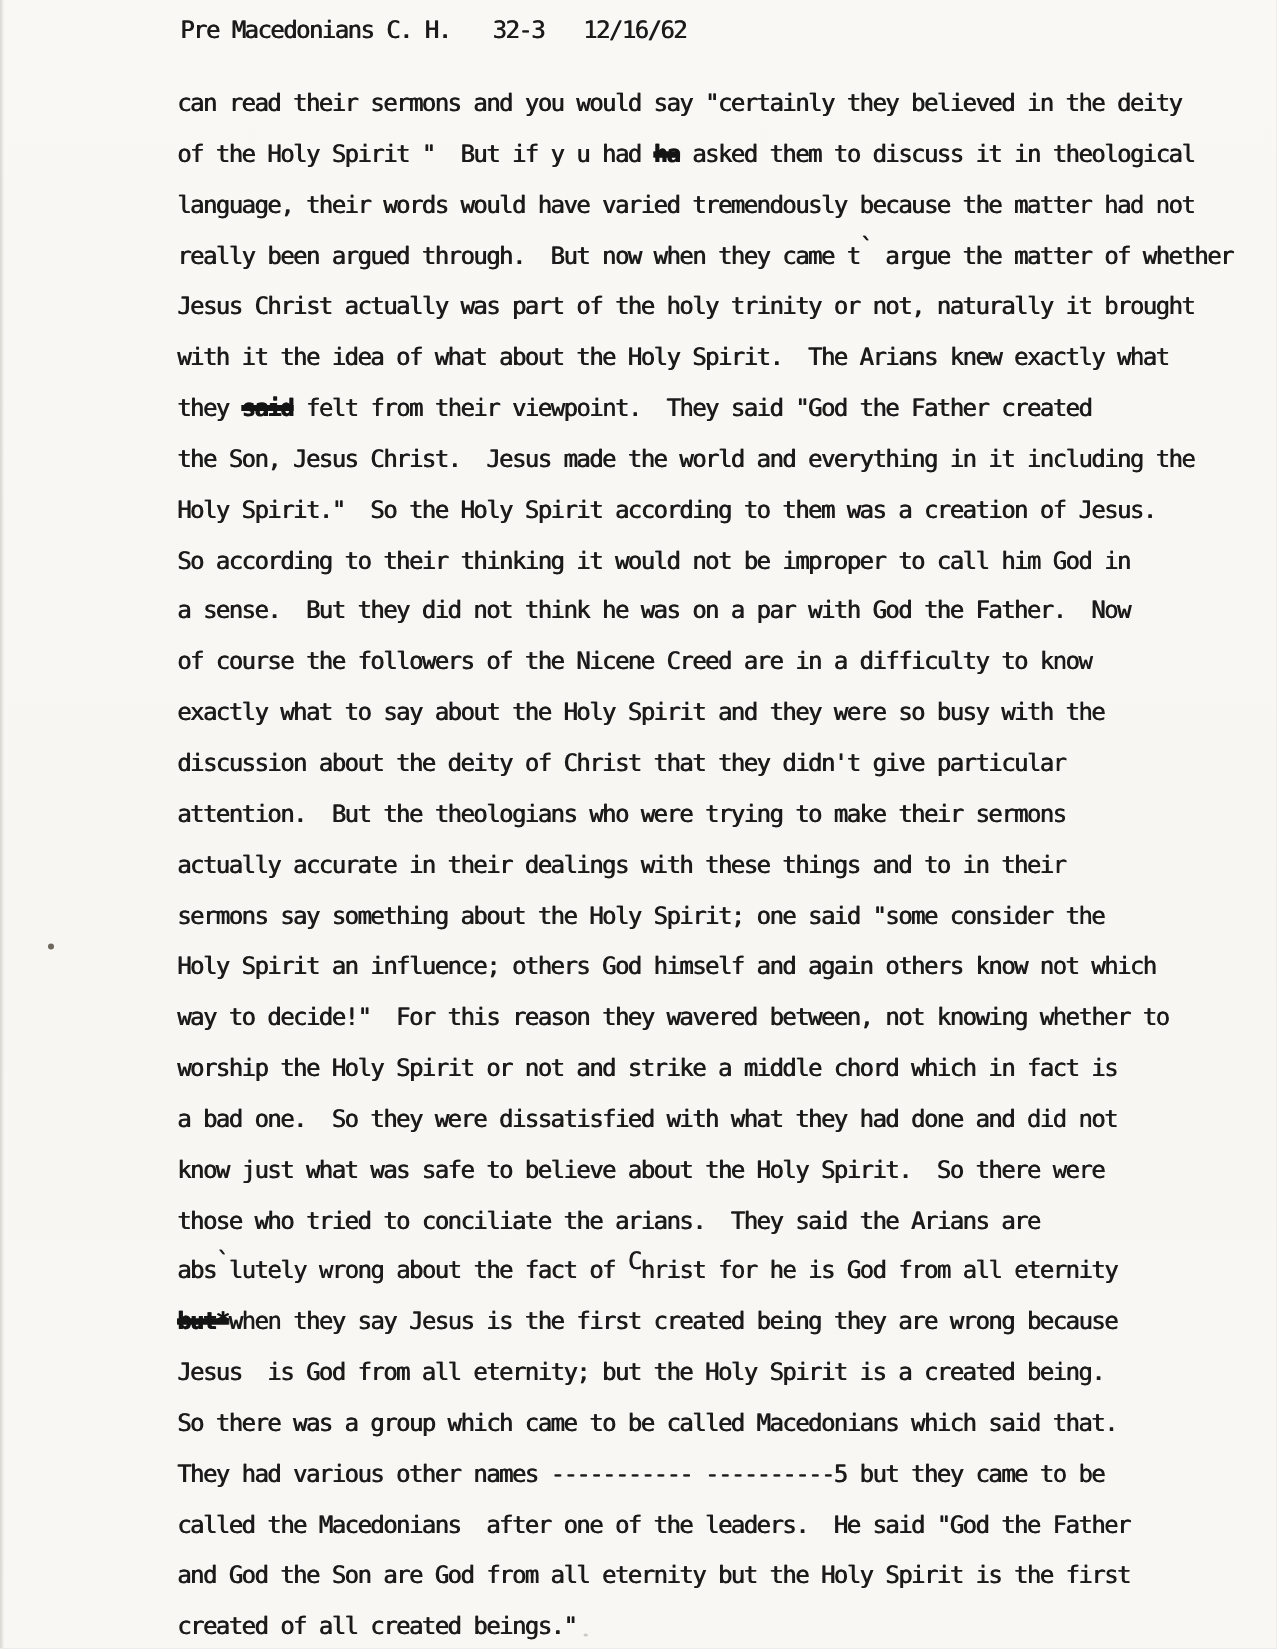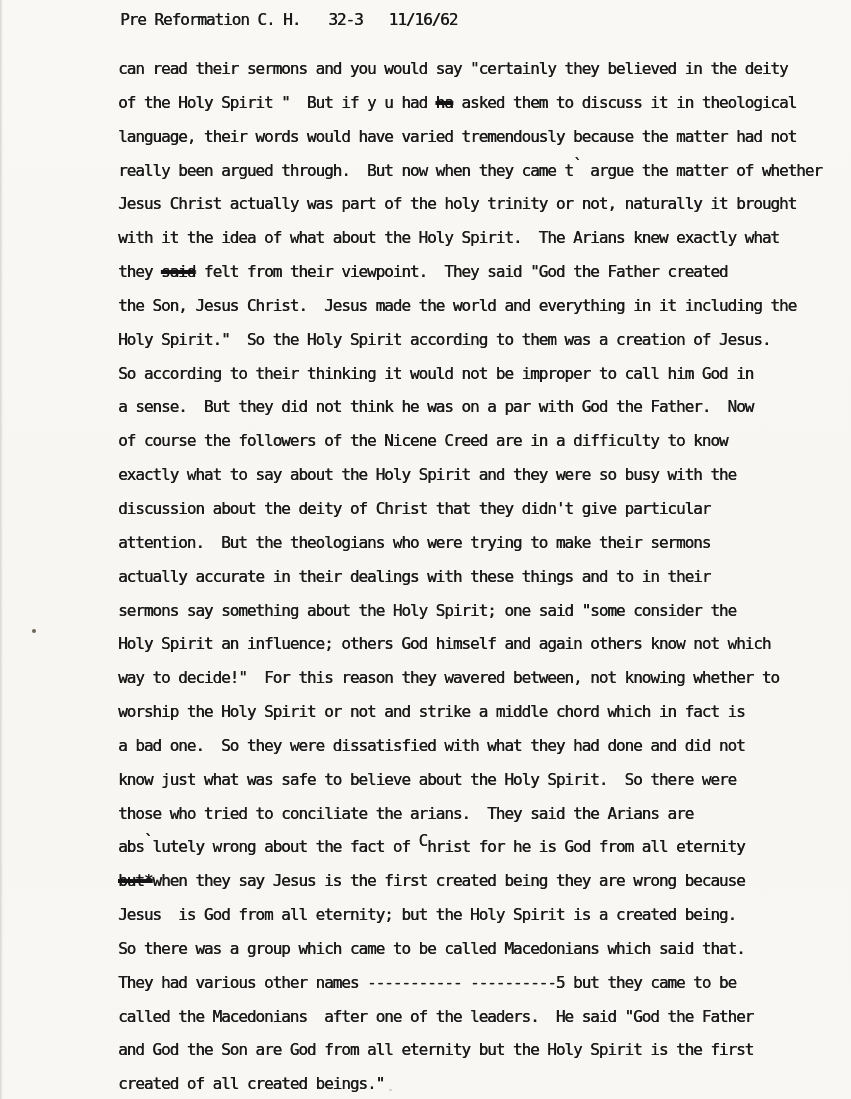--- a/index.html
+++ b/index.html
@@ -40,21 +40,21 @@
     width: 706px;
   }
   .line {
     height: 33.85px;
     line-height: 33.85px;
     white-space: pre;
   }
   .struck-heavy {
     text-decoration: line-through;
     text-decoration-thickness: 3.5px;
-    font-weight: normal;
+    font-weight: bold;
     color: #141414;
   }
   .raised {
     position: relative;
     top: -6px;
   }
   .speck {
     position: absolute;
     background: #4a4338;
     border-radius: 50%;
@@ -69,22 +69,22 @@
     background: linear-gradient(90deg, rgba(120,115,105,0.25), rgba(120,115,105,0));
   }
 </style>
 </head>
 <body>
 
 <div class="page">
   <div class="edge-shade"></div>
 
   <div class="header-row ink">
-    <span class="course">Pre Reformation C. H.</span>
+    <span class="course">Pre Macedonians C. H.</span>
     <span class="page-no">32-3</span>
-    <span class="date">11/16/62</span>
+    <span class="date">12/16/62</span>
   </div>
 
   <div class="body-block ink"><div class="line"><span>can read their sermons and you would say "certainly they believed in the deity</span></div><div class="line"><span>of the Holy Spirit "  But if y u had </span><span class="struck-heavy">ha</span><span> asked them to discuss it in theological</span></div><div class="line"><span>language, their words would have varied tremendously because the matter had not</span></div><div class="line"><span>really been argued through.  But now when they came t</span><span class="raised">`</span><span> argue the matter of whether</span></div><div class="line"><span>Jesus Christ actually was part of the holy trinity or not, naturally it brought</span></div><div class="line"><span>with it the idea of what about the Holy Spirit.  The Arians knew exactly what</span></div><div class="line"><span>they </span><span class="struck-heavy">said</span><span> felt from their viewpoint.  They said "God the Father created</span></div><div class="line"><span>the Son, Jesus Christ.  Jesus made the world and everything in it including the</span></div><div class="line"><span>Holy Spirit."  So the Holy Spirit according to them was a creation of Jesus.</span></div><div class="line"><span>So according to their thinking it would not be improper to call him God in</span></div><div class="line"><span>a sense.  But they did not think he was on a par with God the Father.  Now</span></div><div class="line"><span>of course the followers of the Nicene Creed are in a difficulty to know</span></div><div class="line"><span>exactly what to say about the Holy Spirit and they were so busy with the</span></div><div class="line"><span>discussion about the deity of Christ that they didn't give particular</span></div><div class="line"><span>attention.  But the theologians who were trying to make their sermons</span></div><div class="line"><span>actually accurate in their dealings with these things and to in their</span></div><div class="line"><span>sermons say something about the Holy Spirit; one said "some consider the</span></div><div class="line"><span>Holy Spirit an influence; others God himself and again others know not which</span></div><div class="line"><span>way to decide!"  For this reason they wavered between, not knowing whether to</span></div><div class="line"><span>worship the Holy Spirit or not and strike a middle chord which in fact is</span></div><div class="line"><span>a bad one.  So they were dissatisfied with what they had done and did not</span></div><div class="line"><span>know just what was safe to believe about the Holy Spirit.  So there were</span></div><div class="line"><span>those who tried to conciliate the arians.  They said the Arians are</span></div><div class="line"><span>abs</span><span class="raised">`</span><span>lutely wrong about the fact of </span><span class="raised">C</span><span>hrist for he is God from all eternity</span></div><div class="line"><span class="struck-heavy">but*</span><span>when they say Jesus is the first created being they are wrong because</span></div><div class="line"><span>Jesus  is God from all eternity; but the Holy Spirit is a created being.</span></div><div class="line"><span>So there was a group which came to be called Macedonians which said that.</span></div><div class="line"><span>They had various other names ----------- ----------5 but they came to be</span></div><div class="line"><span>called the Macedonians  after one of the leaders.  He said "God the Father</span></div><div class="line"><span>and God the Son are God from all eternity but the Holy Spirit is the first</span></div><div class="line"><span>created of all created beings."</span></div></div>
 
   <div class="speck speck-1"></div>
   <div class="speck speck-2"></div>
 </div>
 
 </body></html>

